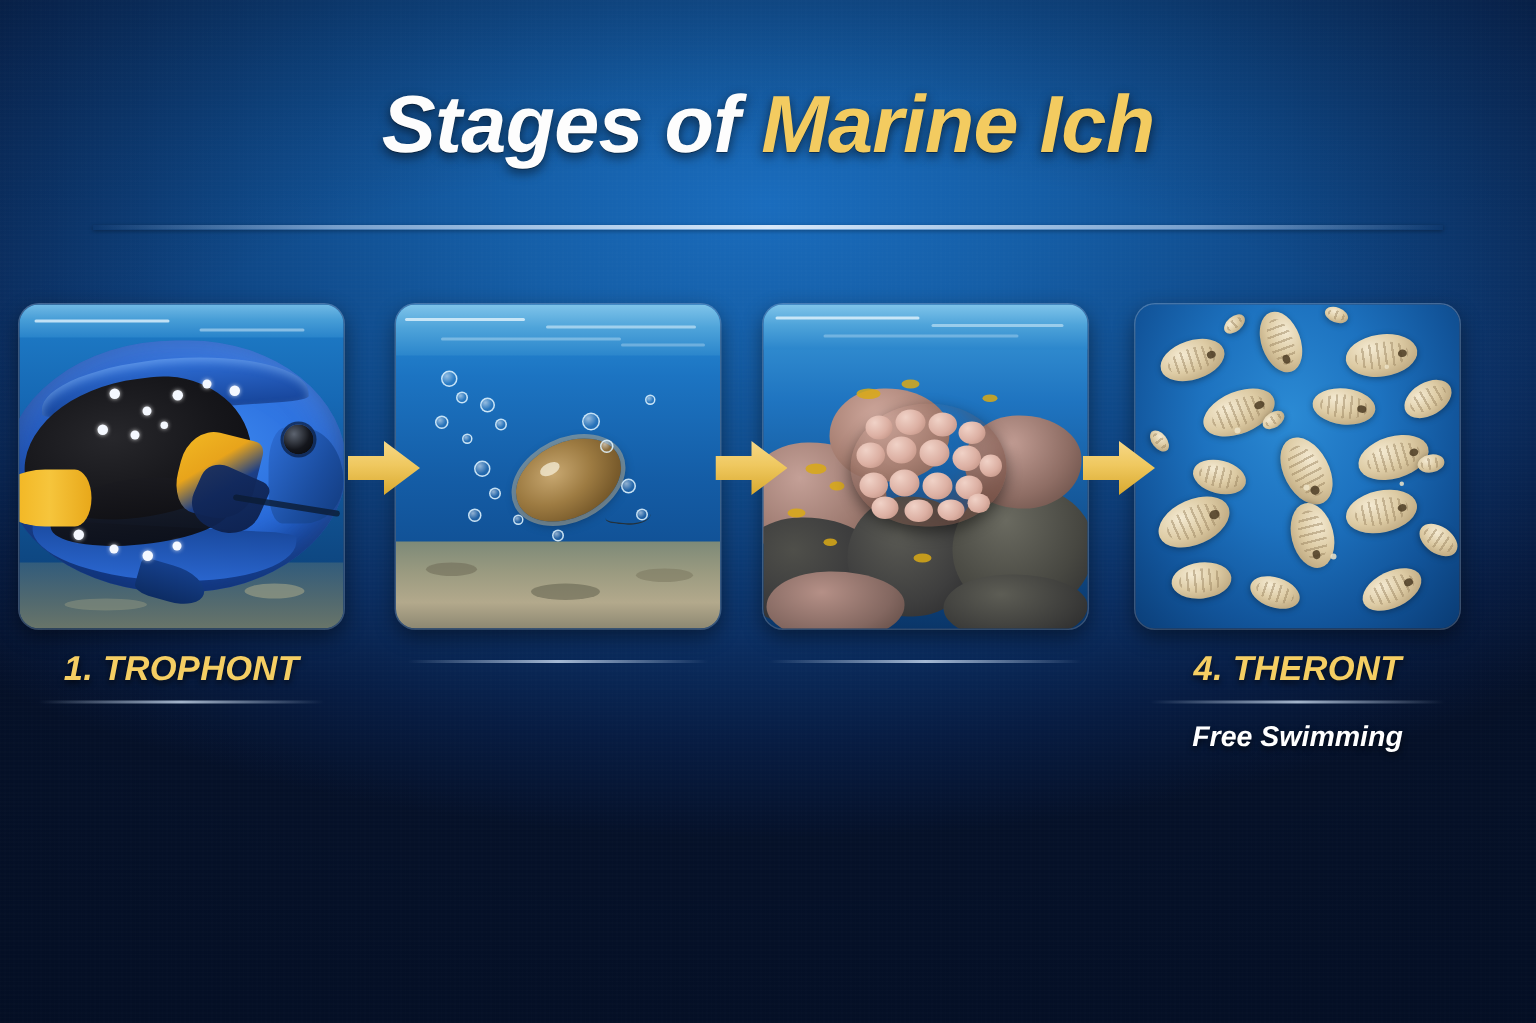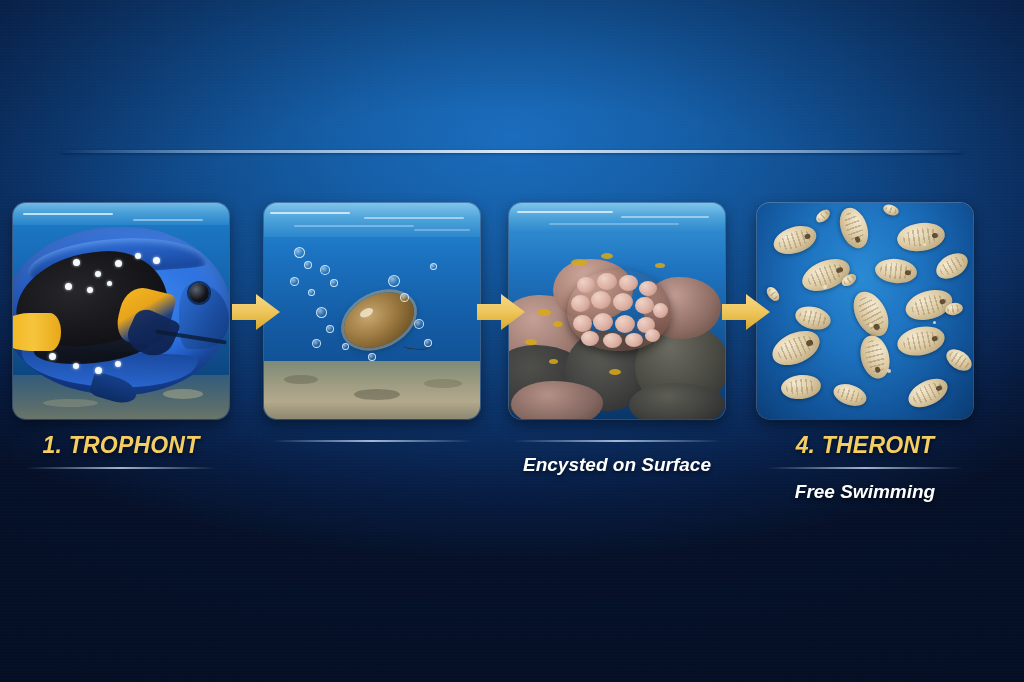--- a/index.html
+++ b/index.html
@@ -151,20 +151,24 @@
   .ther:before{content:"";position:absolute;inset:18% 12%;border-radius:50%;
     background:repeating-linear-gradient(90deg, rgba(150,128,92,.45) 0 1.5px, rgba(0,0,0,0) 1.5px 5px);}
   .ther .dot{position:absolute;right:14%;top:42%;width:14%;height:20%;border-radius:50%;background:#4c3c24;opacity:.85;}
   .spk{position:absolute;border-radius:50%;background:rgba(238,228,200,.85);}
 </style>
 </head>
 <body>
 
 <div id="stage">
 
+  <div class="title">
+    <span class="w">Stages of</span>
+    <span class="g">Marine Ich</span>
+  </div>
   <div class="title-rule"></div>
 
   <div class="row">
 
     <div class="panel" style="left:13px">
       <div class="scene">
         <div class="p1bg"></div>
         <div class="surface" style="height:22px;opacity:.85"></div>
         <div class="ripple" style="left:10px;top:10px;width:90px"></div>
         <div class="ripple" style="left:120px;top:16px;width:70px;opacity:.6"></div>
@@ -369,23 +373,20 @@
       <div class="name">1. TROPHONT</div>
       <div class="hr" style="width:190px"></div>
     </div>
 
     <div class="cap" style="left:254px;width:236px">
       <div class="hr" style="width:200px"></div>
     </div>
 
     <div class="cap" style="left:499px;width:236px">
       <div class="hr" style="width:208px"></div>
-      <div class="desc">
-        <div>Encysted on Surface</div>
-      </div>
     </div>
 
     <div class="cap" style="left:747px;width:236px">
       <div class="name">4. THERONT</div>
       <div class="hr" style="width:196px"></div>
       <div class="desc">
         <div>Free Swimming</div>
       </div>
     </div>
   </div>

